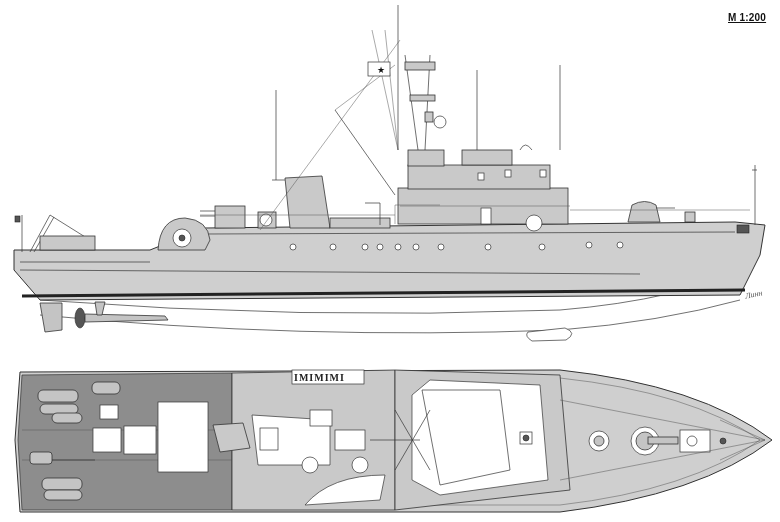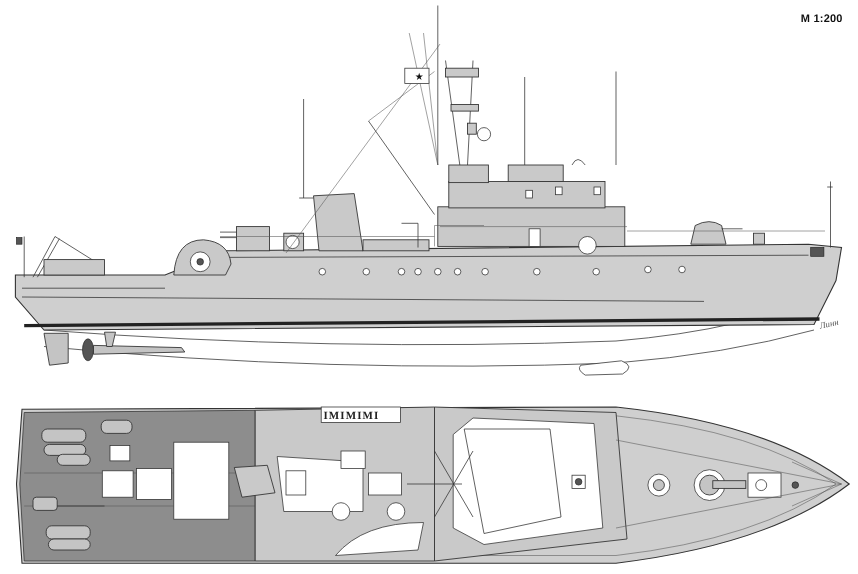--- a/index.html
+++ b/index.html
@@ -1,18 +1,18 @@
 <!DOCTYPE html>
 <html><head>
 <meta charset="utf-8">
 <style>
   html, body { margin: 0; padding: 0; background: #ffffff; }
   body { width: 780px; height: 522px; overflow: hidden; position: relative; font-family: "Liberation Sans", sans-serif; }
   #canvas { position: absolute; left: 0; top: 0; width: 780px; height: 522px; }
-  .scale-label { position: absolute; left: 728px; top: 12px; font-size: 10px; font-weight: bold; color: #111; font-family: "Liberation Sans", sans-serif; letter-spacing: 0.2px; }
+  .scale-label { position: absolute; left: 728px; top: 12px; font-size: 10px; font-weight: bold; color: #111; font-family: "Liberation Sans", sans-serif; letter-spacing: 0.2px; text-decoration: underline; }
   .signature { position: absolute; left: 745px; top: 290px; font-size: 8px; font-style: italic; color: #555; font-family: "Liberation Serif", serif; transform: rotate(-12deg); }
   svg .hull { fill: #cfcfcf; stroke: #333; stroke-width: 1; }
   svg .deck { fill: #c4c4c4; stroke: #333; stroke-width: 0.8; }
   svg .sup { fill: #c9c9c9; stroke: #333; stroke-width: 0.8; }
   svg .line { fill: none; stroke: #333; stroke-width: 0.7; }
   svg .thin { fill: none; stroke: #555; stroke-width: 0.5; }
   svg .port { fill: #ffffff; stroke: #333; stroke-width: 0.7; }
   svg .white { fill: #ffffff; stroke: #333; stroke-width: 0.7; }
   svg .dark { fill: #555; stroke: #222; stroke-width: 0.6; }
   svg .stripe { stroke: #222; stroke-width: 3; fill: none; }

